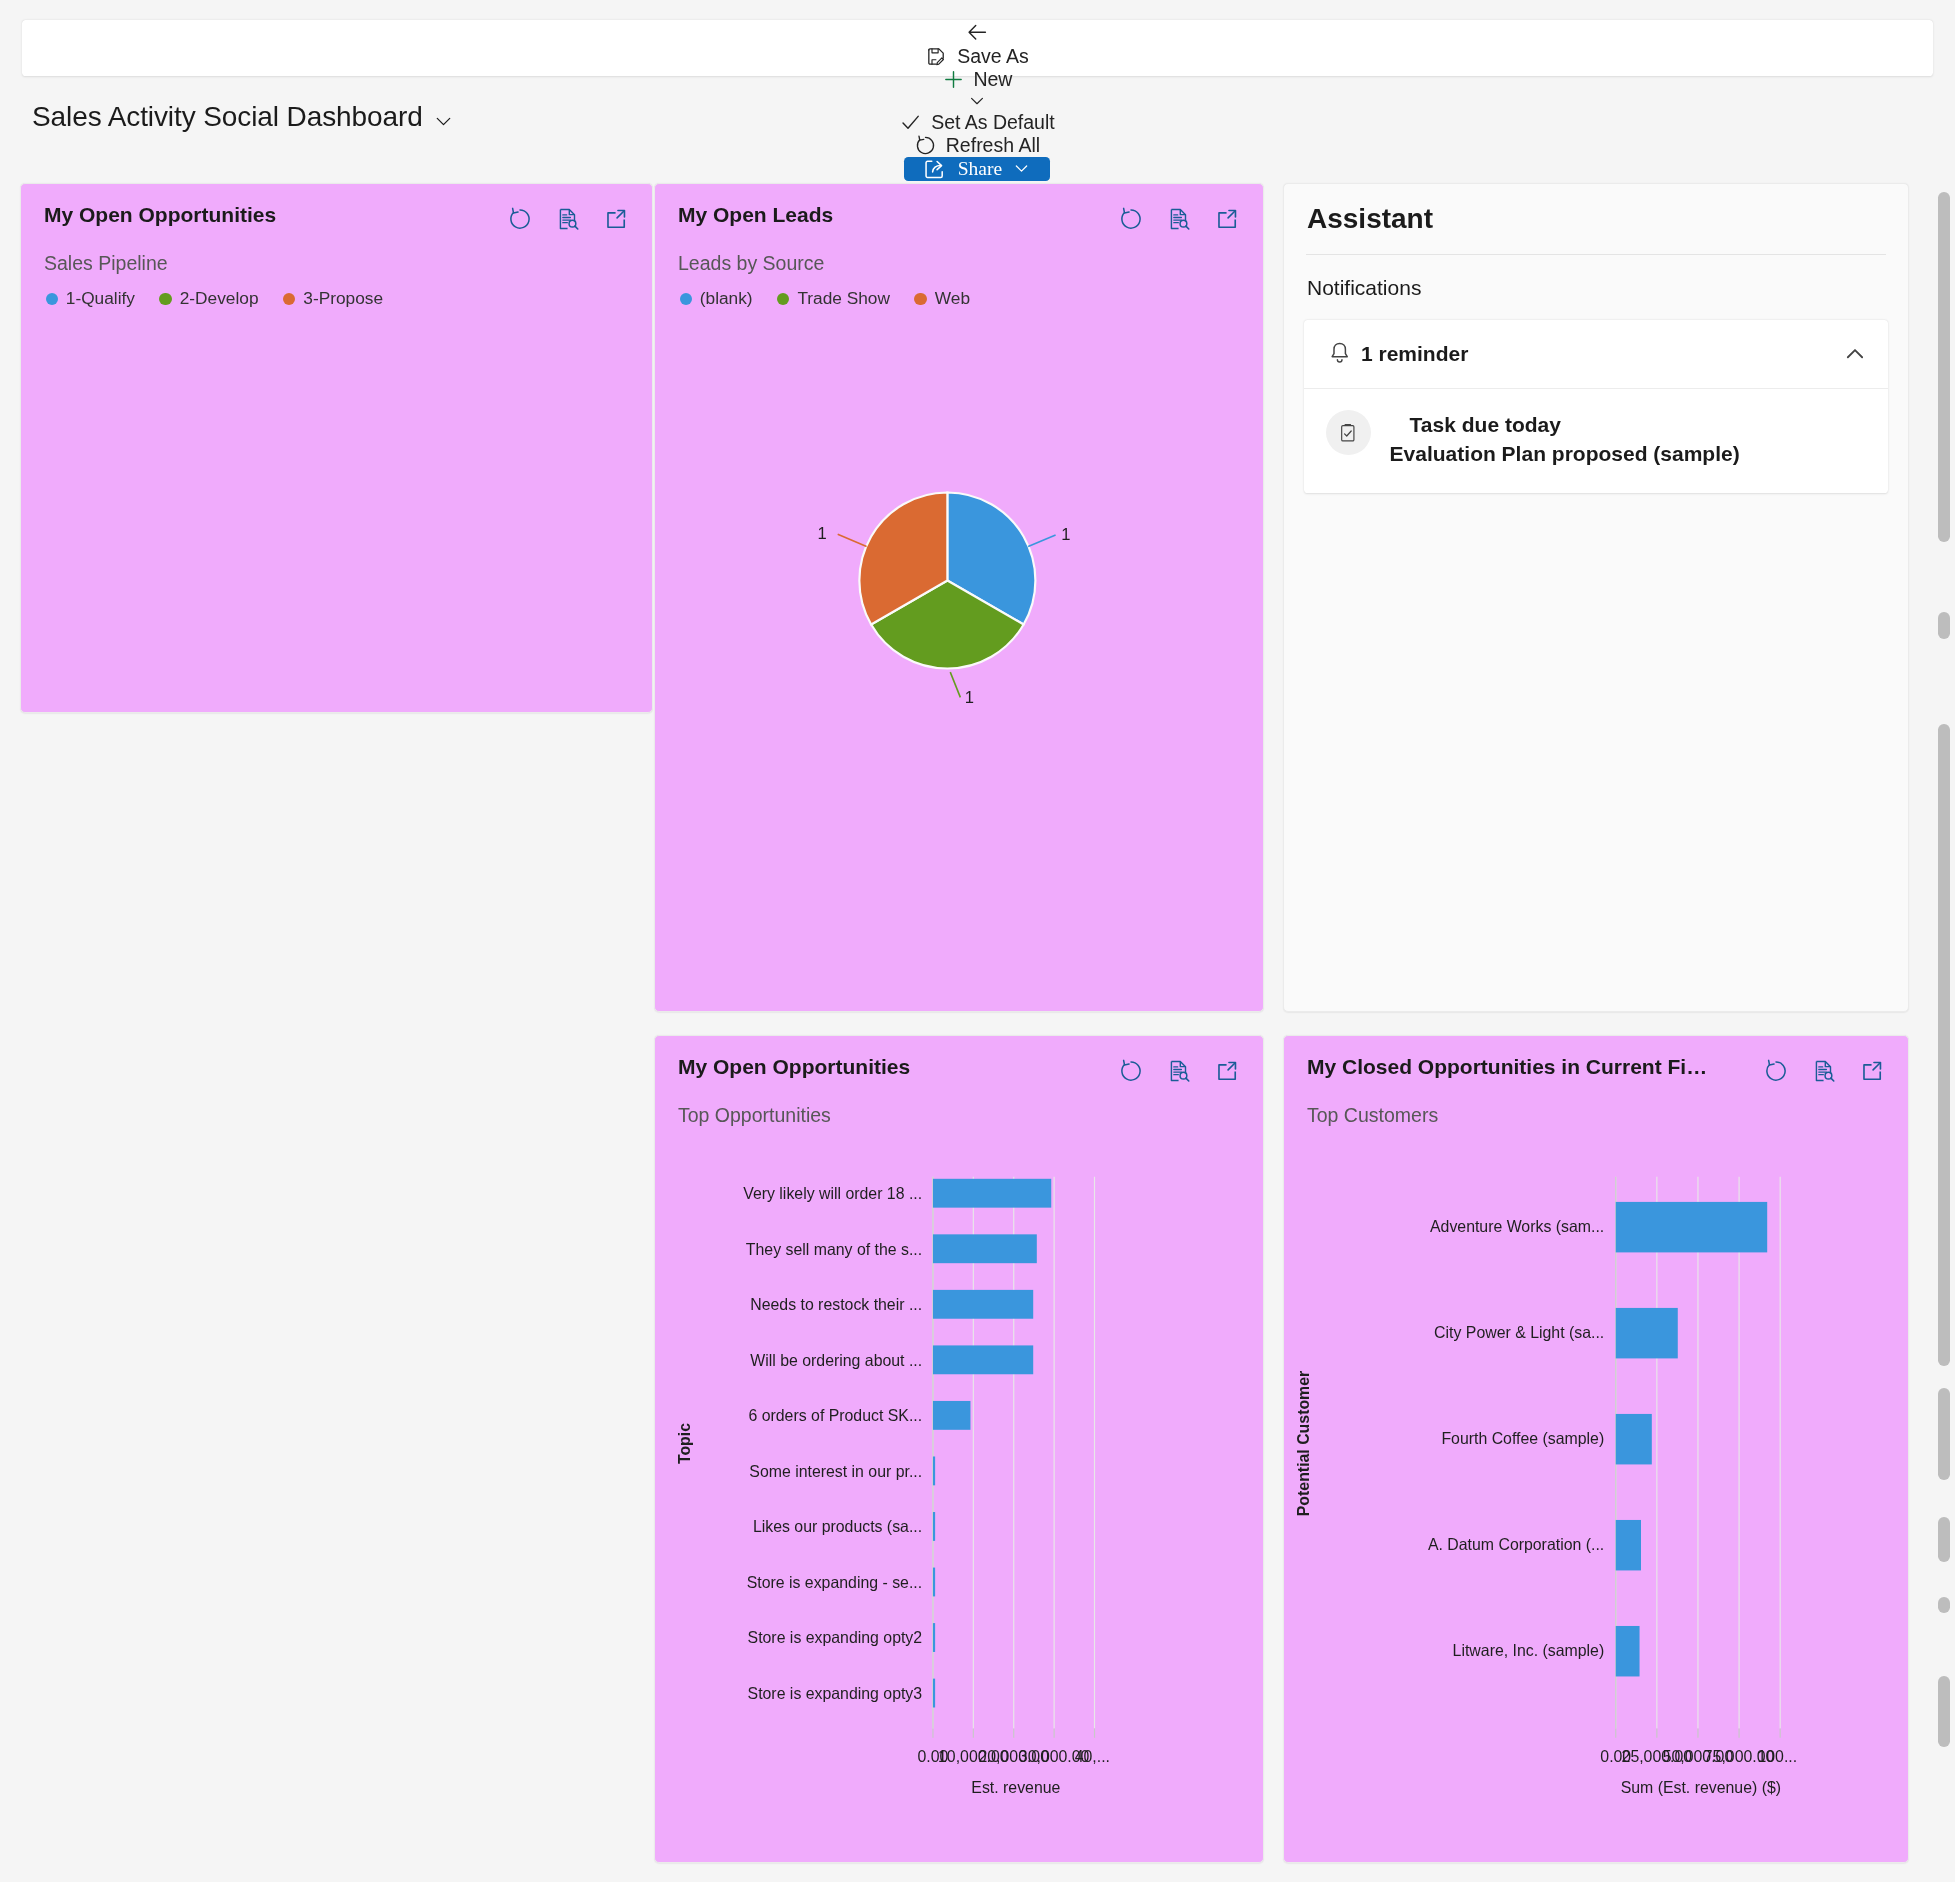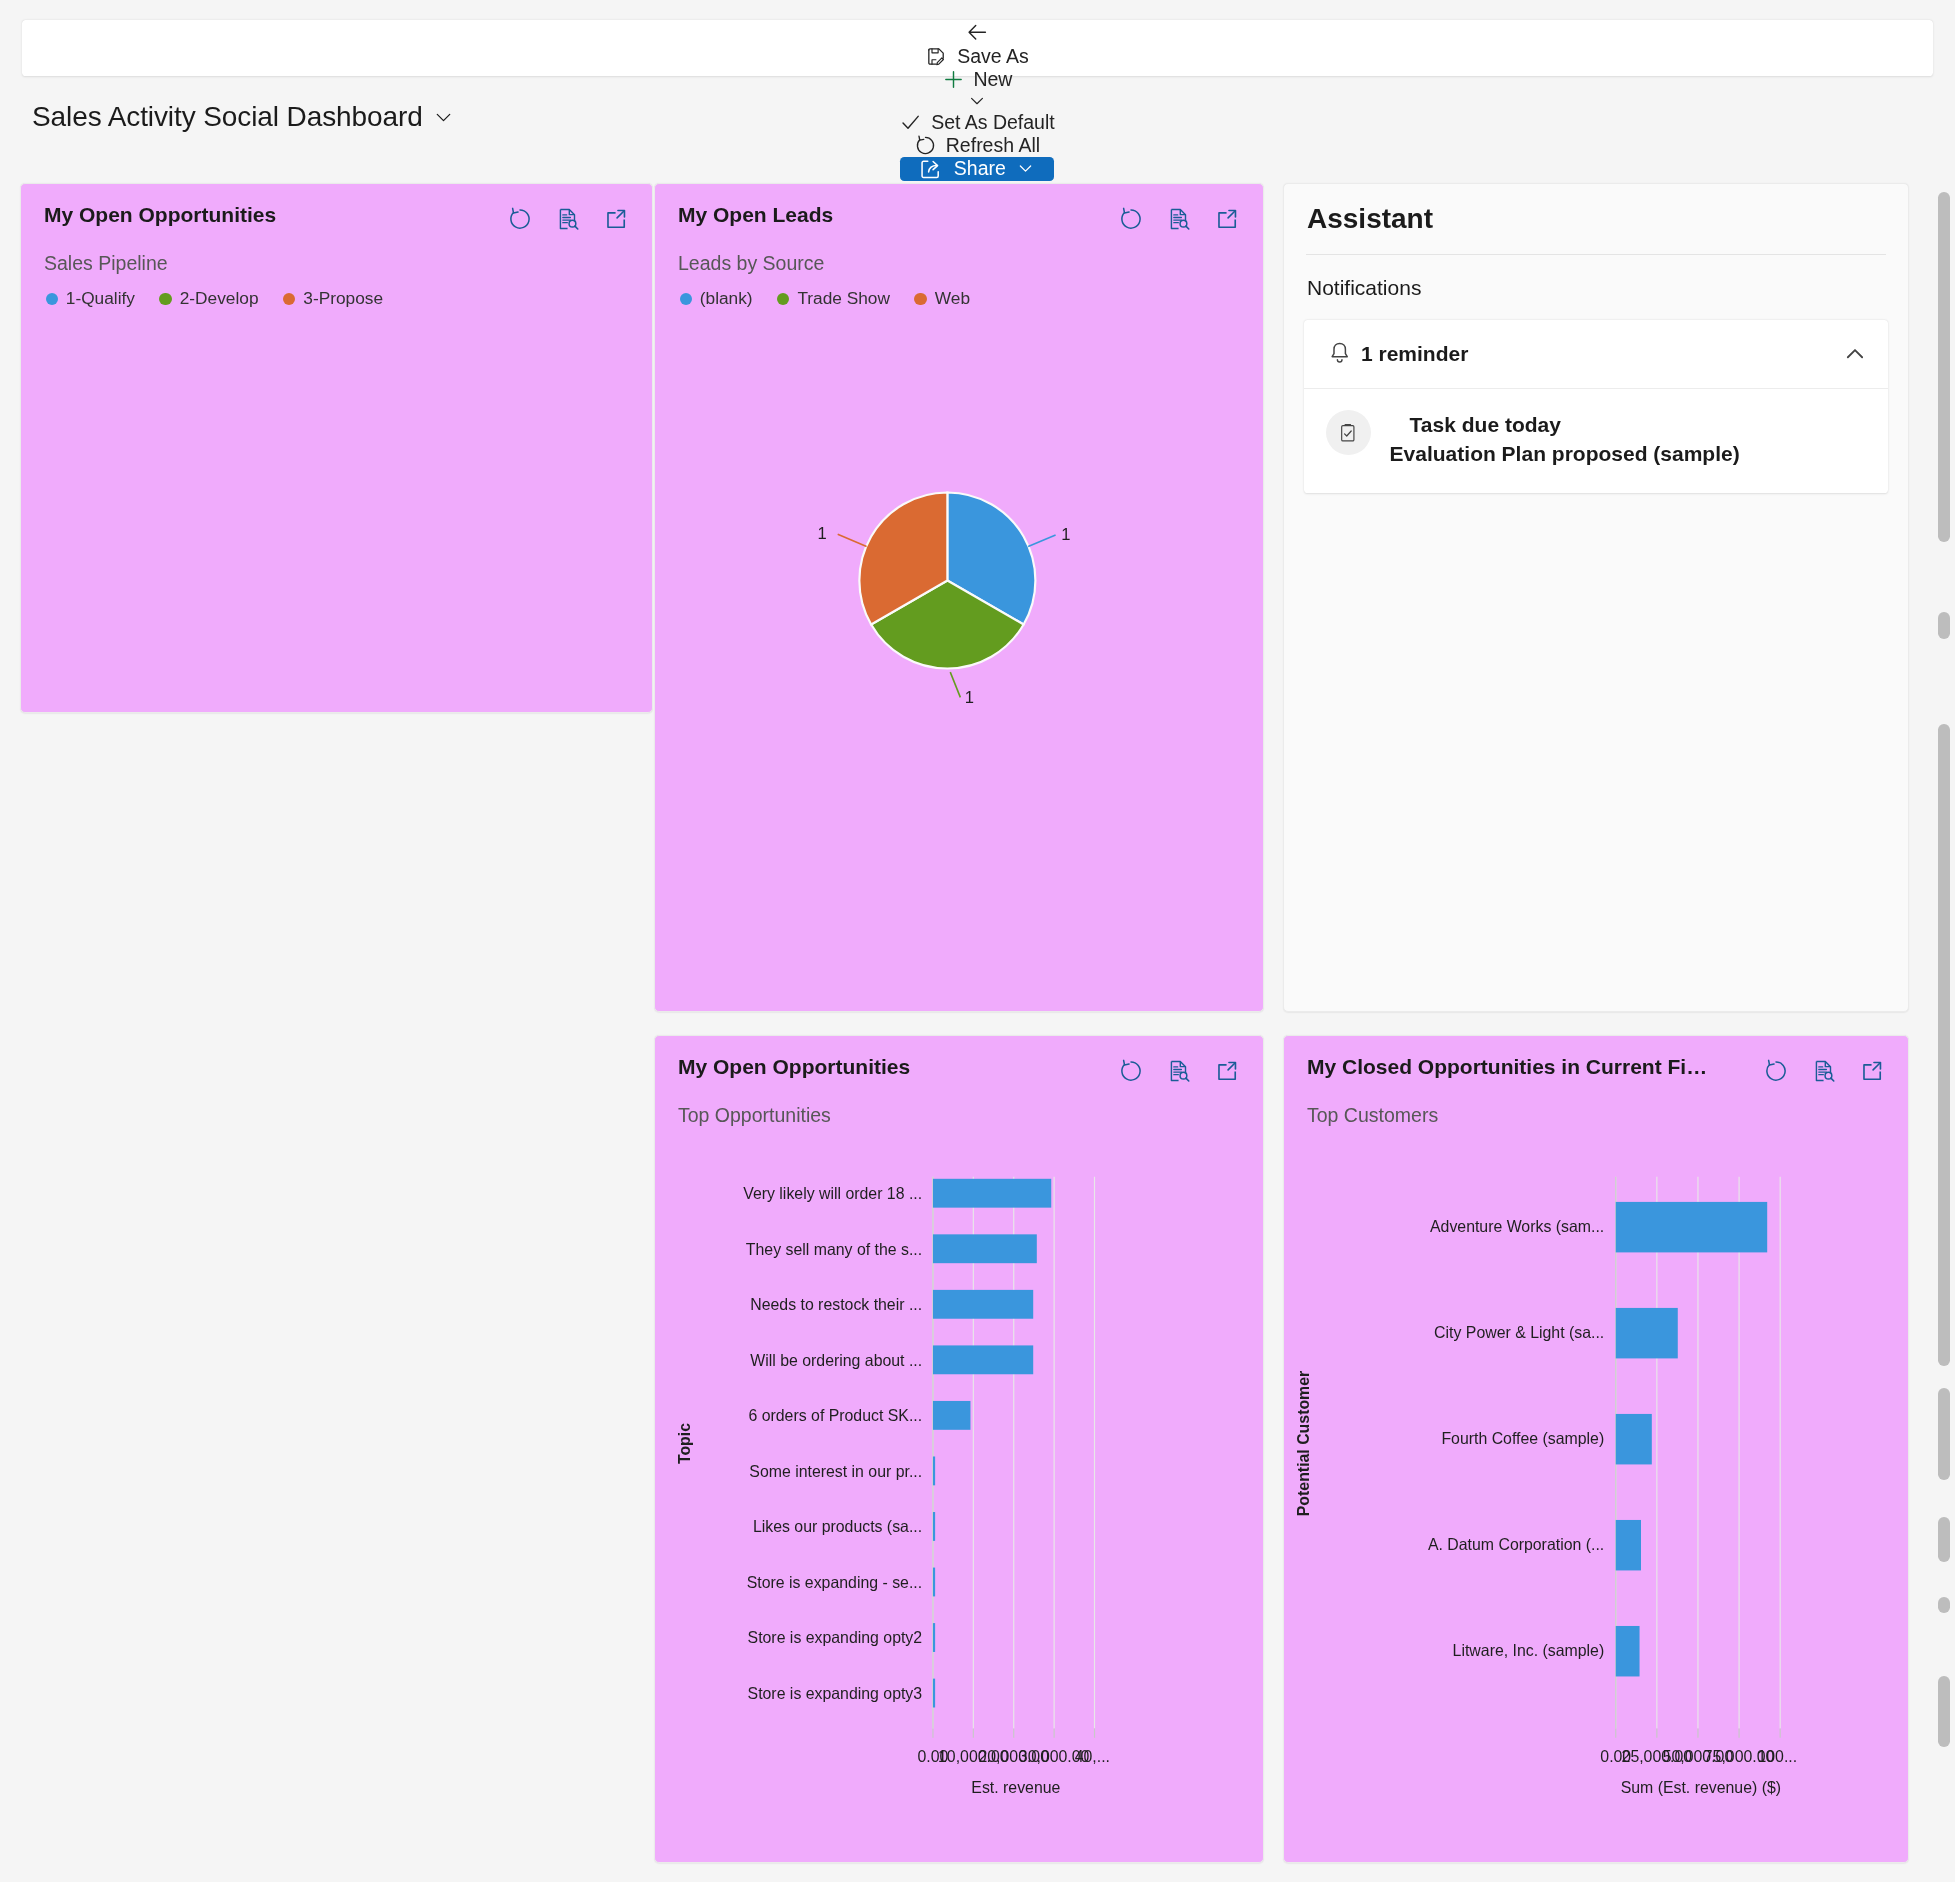--- a/index.html
+++ b/index.html
@@ -26,27 +26,27 @@
   .cmd-item {
     display: flex; align-items: center; gap: 8.7px; height: 40px;
     padding: 0 11.5px; cursor: pointer; color: #242424;
     font-size: 19.5px; white-space: nowrap; border-radius: 2.9px;
   }
   .cmd-caret { padding: 0 7.2px; display: flex; align-items: center; cursor: pointer; height: 40px; }
   .spacer { flex: 1 1 auto; }
   .share-btn {
     display: flex; align-items: center; gap: 10px;
     background: #0f6cbd; color: #fff; border-radius: 4.3px;
-    height: 30px; padding: 0 19px; font-size: 19.5px; cursor: pointer;
+    height: 30px; padding: 0 19px; font-size: 19.5px; cursor: pointer; font-family: Liberation Serif, serif;
   }
 
   
   .page-title-row {
     position: absolute; left: 32px; top: 101px;
-    display: flex; align-items: center; gap: 9px;
+    display: flex; align-items: flex-end; gap: 9px;
     cursor: pointer;
   }
   .page-title { font-size: 28px; color: #1b1b1b; font-weight: 400; letter-spacing: -0.1px; }
 
   
   .card {
     position: absolute;
     background: #f0abfc;
     border: 0.7px solid #ebebeb;
     border-radius: 5px;

